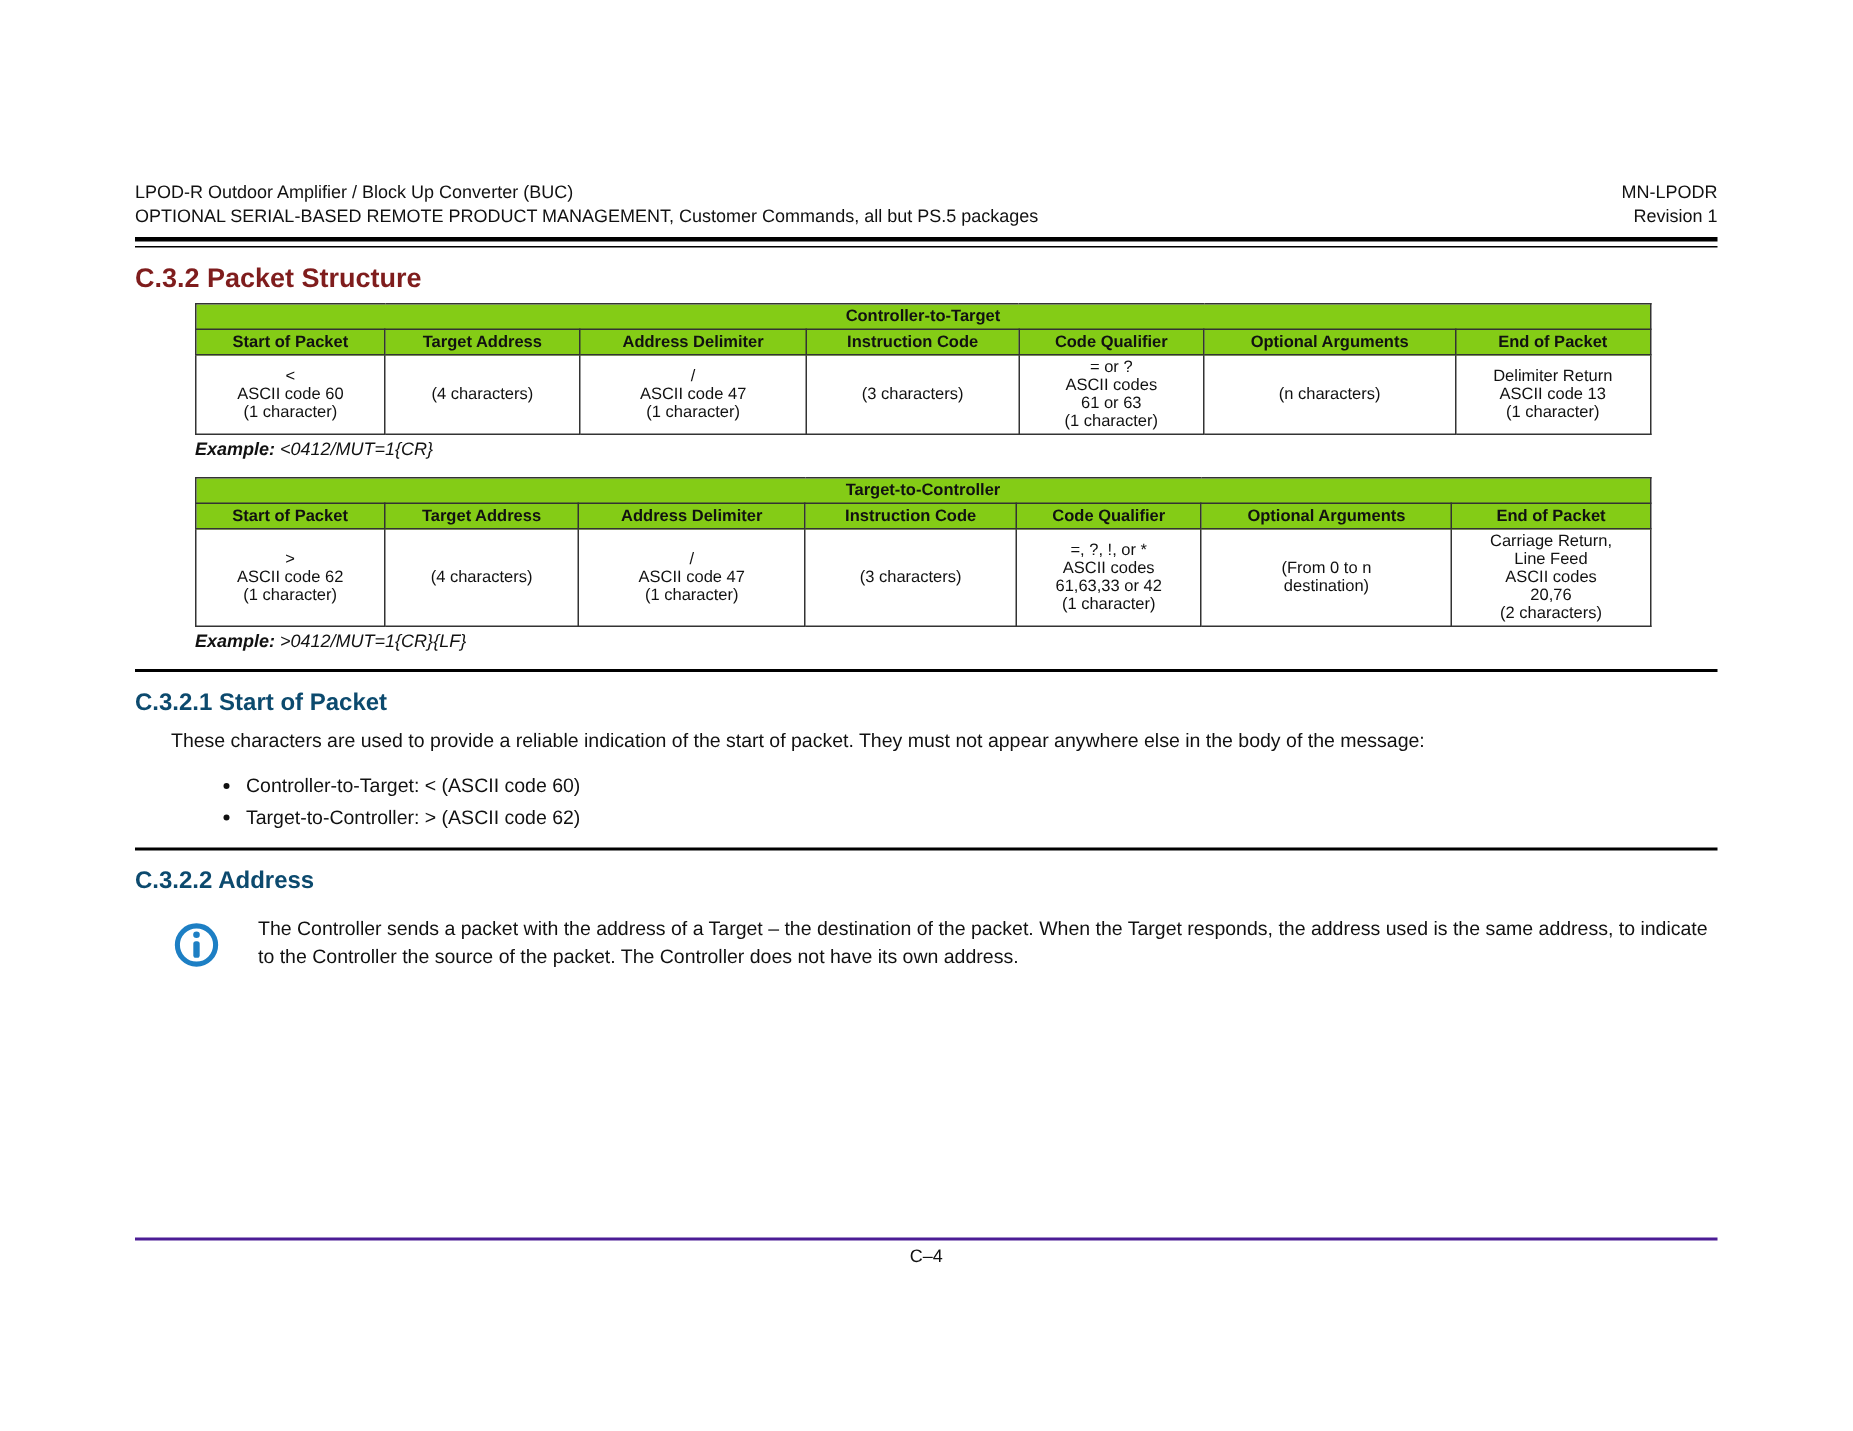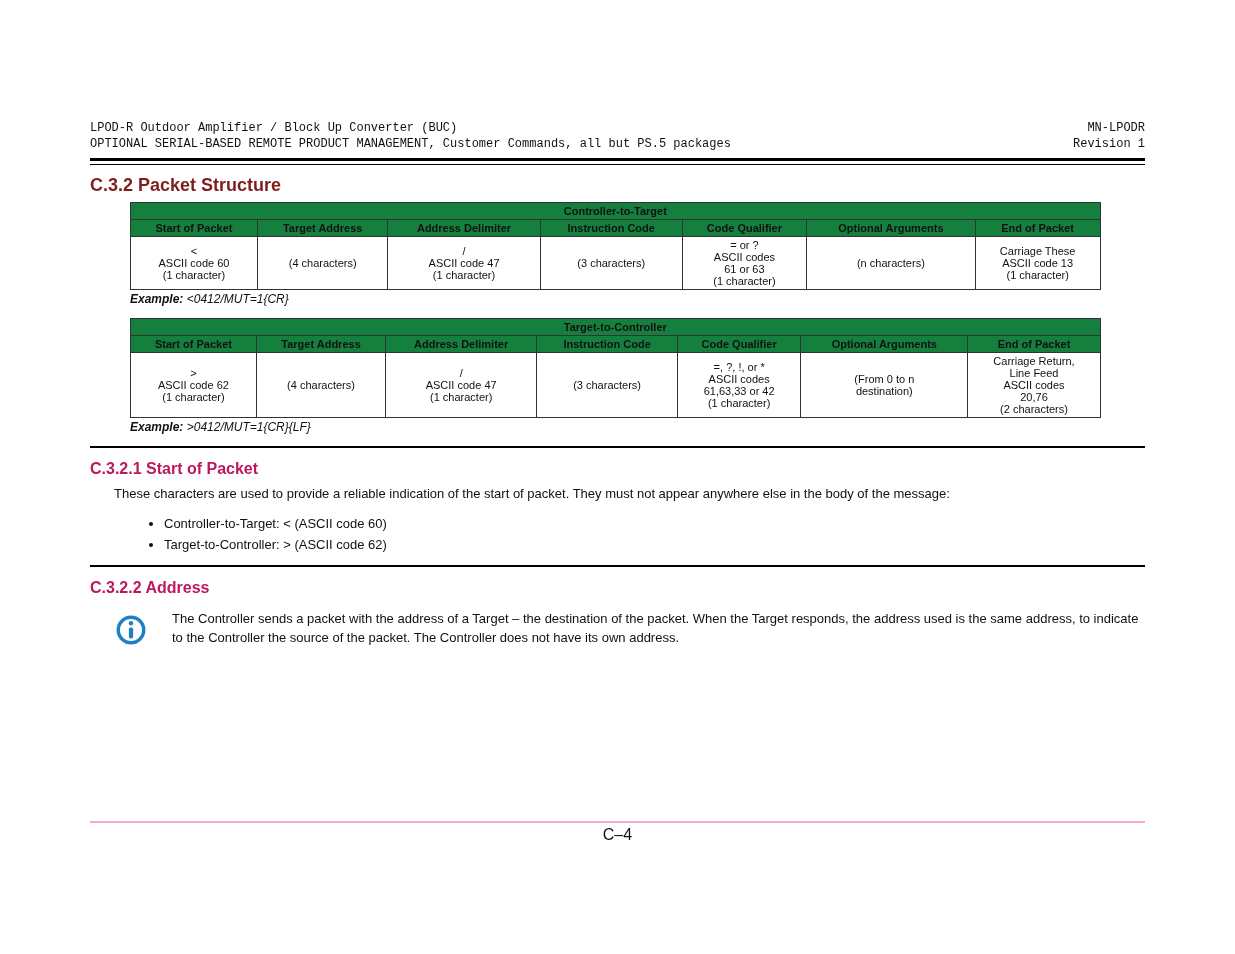--- a/index.html
+++ b/index.html
@@ -15,59 +15,58 @@
     padding: 120px 90px 40px 90px;
     position: relative;
     color: #111;
   }
   .hdr {
     display: flex;
     justify-content: space-between;
     align-items: flex-start;
     font-size: 12px;
     margin-bottom: 6px;
-    font-family: Liberation Mono, monospace;
   }
   .hdr-left { max-width: 750px; line-height: 1.35; }
   .hdr-right { text-align: right; line-height: 1.35; }
   .hr-dbl {
     border: 0;
     border-top: 3px solid #000;
     border-bottom: 1px solid #000;
     height: 3px;
     margin: 4px 0 10px 0;
   }
   h2.sec {
     color: #7f1d1d;
     font-size: 18px;
     font-weight: bold;
     margin: 4px 0 6px 0;
   }
   h3.sub {
-    color: #be185d;
+    color: #0c4a6e;
     font-size: 16px;
     font-weight: bold;
     margin: 12px 0 6px 0;
   }
   .rule { border-top: 2px solid #000; margin: 2px 0 8px 0; }
   .indent { margin-left: 24px; }
   table.pkt {
     border-collapse: collapse;
     width: 92%;
     margin-left: 40px;
     font-size: 11px;
     text-align: center;
   }
   table.pkt th, table.pkt td {
     border: 1px solid #333;
     padding: 2px 4px;
     vertical-align: middle;
   }
   table.pkt th {
-    background: #15803d;
+    background: #84cc16;
     font-weight: bold;
   }
   .grp-title {
     font-weight: bold;
     background: #fff;
   }
   .example {
     font-size: 12px;
     margin: 2px 0 12px 40px;
     font-style: italic;
@@ -87,23 +86,23 @@
   .info-icon {
     flex: 0 0 auto;
     margin-top: 4px;
   }
   .info-icon svg { width: 34px; height: 34px; }
   .footer {
     position: absolute;
     left: 90px;
     right: 90px;
     bottom: 110px;
-    border-top: 2px solid #f9a8d4;
+    border-top: 2px solid #4c1d95;
     text-align: center;
-    font-size: 16px;
+    font-size: 12px;
     padding-top: 3px;
   }
 </style>
 </head>
 <body>
 
 <div class="page">
 
   <div class="hdr">
     <div class="hdr-left">
@@ -164,21 +163,21 @@
         <div>61 or 63</div>
         <div>(1 character)</div>
       </td>
       <td>
         <div></div>
         <div></div>
         <div></div>
         <div>(n characters)</div>
       </td>
       <td>
-        <div>Carriage These</div>
+        <div>Delimiter Return</div>
         <div>ASCII code 13</div>
         <div></div>
         <div>(1 character)</div>
       </td>
     </tr>
   </tbody>
     </table>
   <div class="example">
     <b>Example:</b><span> &lt;0412/MUT=1{CR}</span>
   </div>

